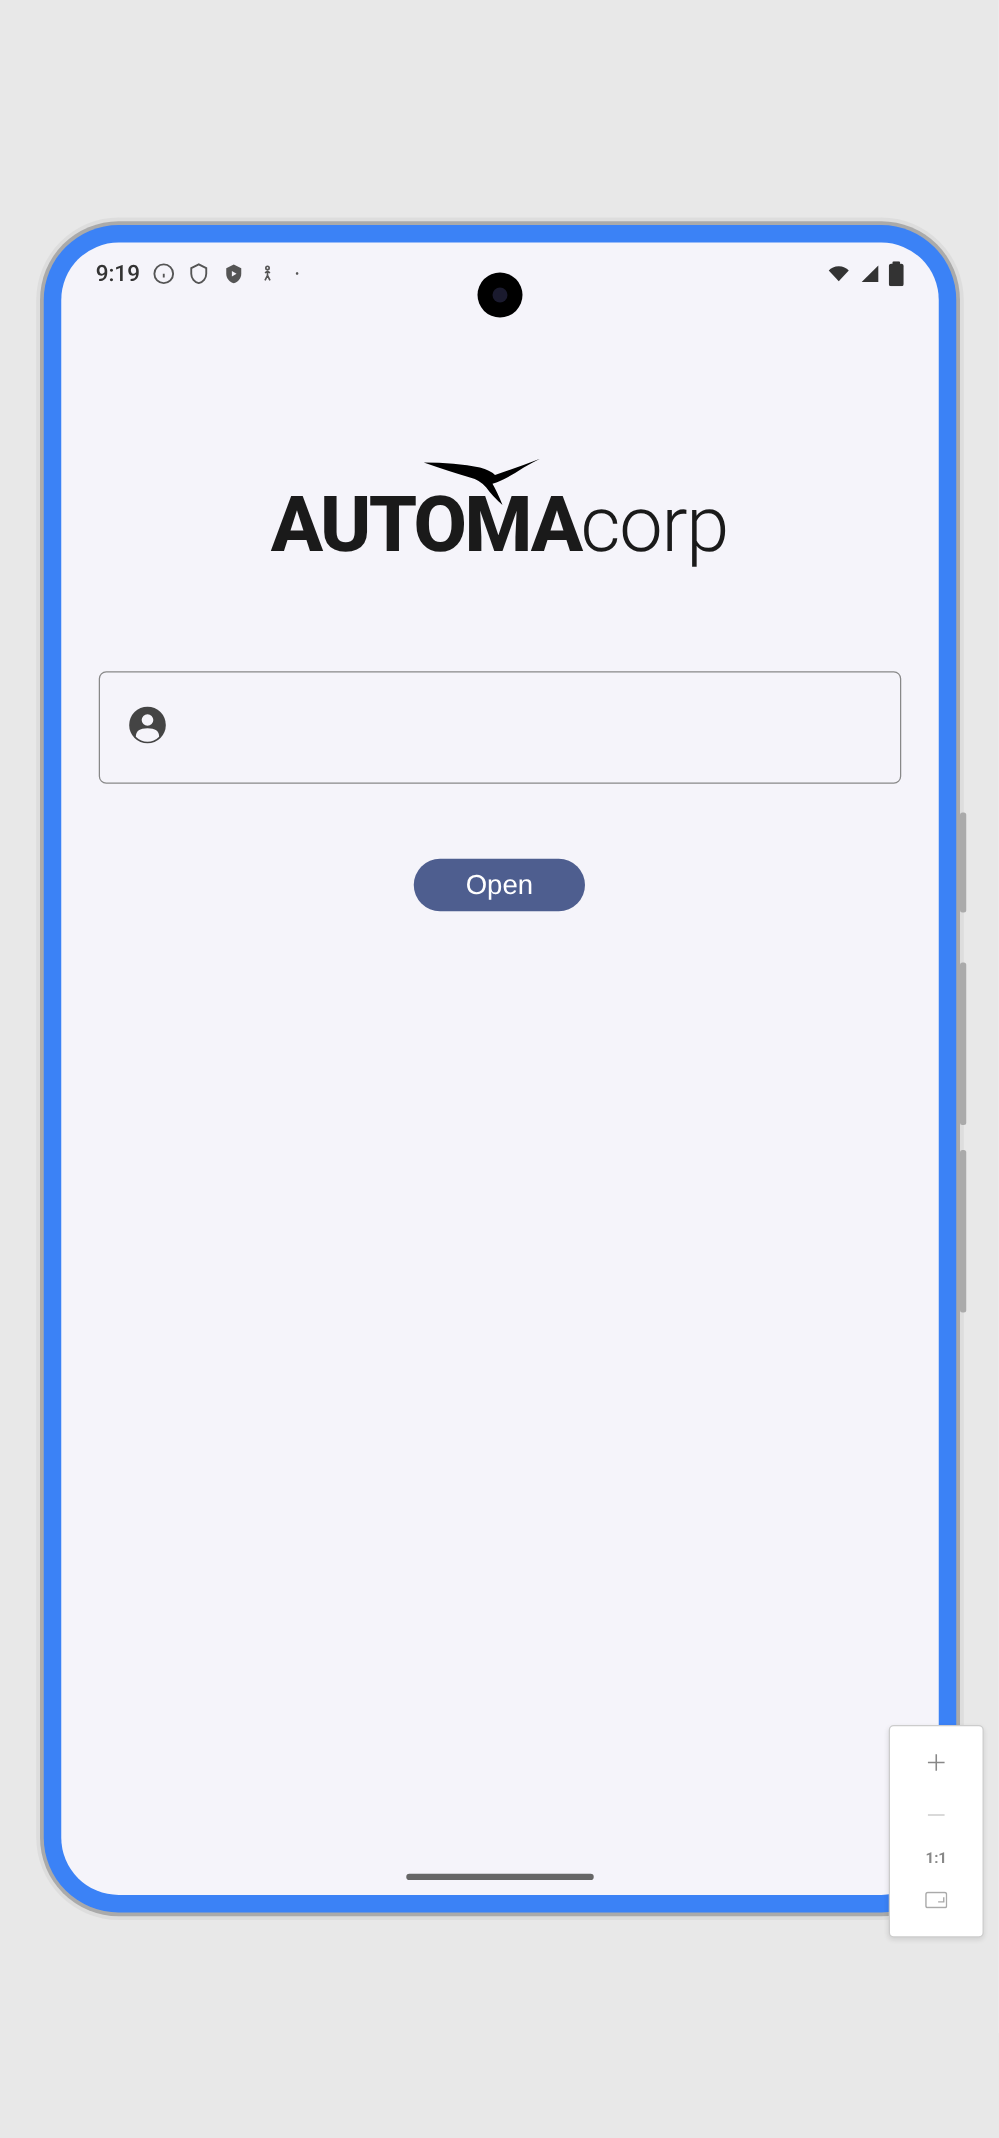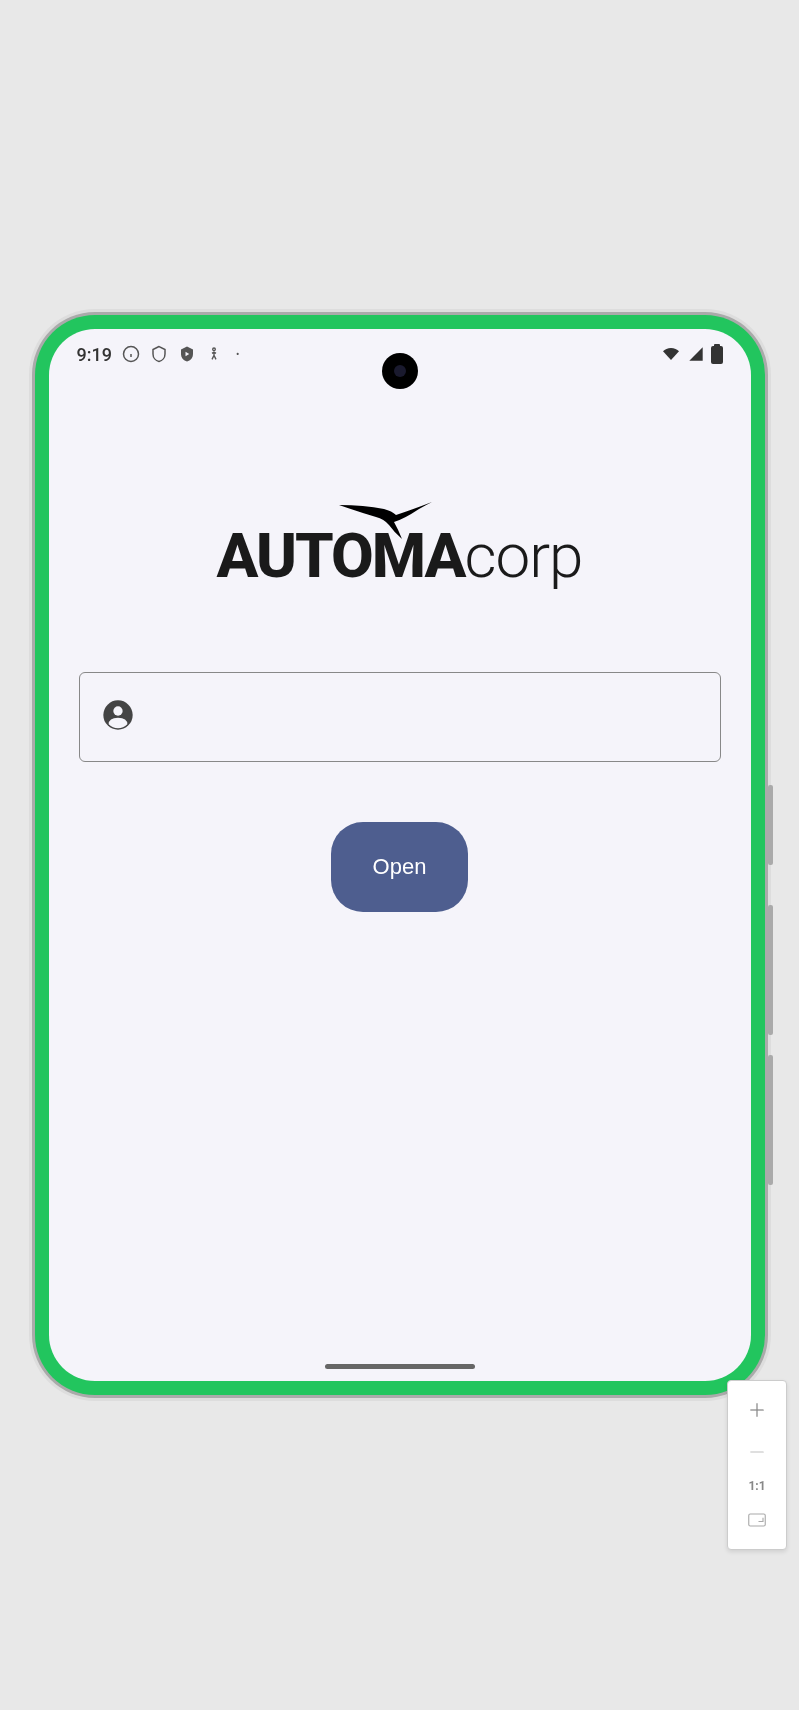--- a/index.html
+++ b/index.html
@@ -12,22 +12,22 @@
       height: 1710px;
       background: #e8e8e8;
       font-family: -apple-system, BlinkMacSystemFont, 'Segoe UI', Roboto, sans-serif;
       display: flex;
       align-items: center;
       justify-content: center;
       position: relative;
     }
     .device-frame {
       width: 730px;
-      height: 1080px;
-      background: #22c55e;
+      height: 1350px;
+      background: #3b82f6;
       border-radius: 60px;
       padding: 14px;
       position: relative;
       box-shadow: 0 0 0 3px #aaa, 0 0 0 6px #ddd;
     }
     .screen {
       width: 100%;
       height: 100%;
       background: #f5f4fa;
       border-radius: 46px;
@@ -139,40 +139,40 @@
     }
     .input-field input::placeholder {
       color: #555;
       letter-spacing: 1px;
     }
     .open-button {
       background: #4e5e8f;
       color: #fff;
       border: none;
       border-radius: 32px;
-      padding: 32px 42px;
+      padding: 8px 42px;
       font-size: 22px;
       font-weight: 500;
       cursor: pointer;
     }
     .gesture-bar {
       position: absolute;
       bottom: 12px;
       left: 50%;
       transform: translateX(-50%);
       width: 150px;
       height: 5px;
       background: #666;
       border-radius: 3px;
     }
     .zoom-panel {
       position: absolute;
       bottom: 160px;
       right: 12px;
-      width: 60px;
+      width: 76px;
       background: #fff;
       border: 1px solid #ccc;
       border-radius: 4px;
       display: flex;
       flex-direction: column;
       align-items: center;
       padding: 8px 0;
       box-shadow: 0 2px 4px rgba(0,0,0,0.1);
     }
     .zoom-btn {

